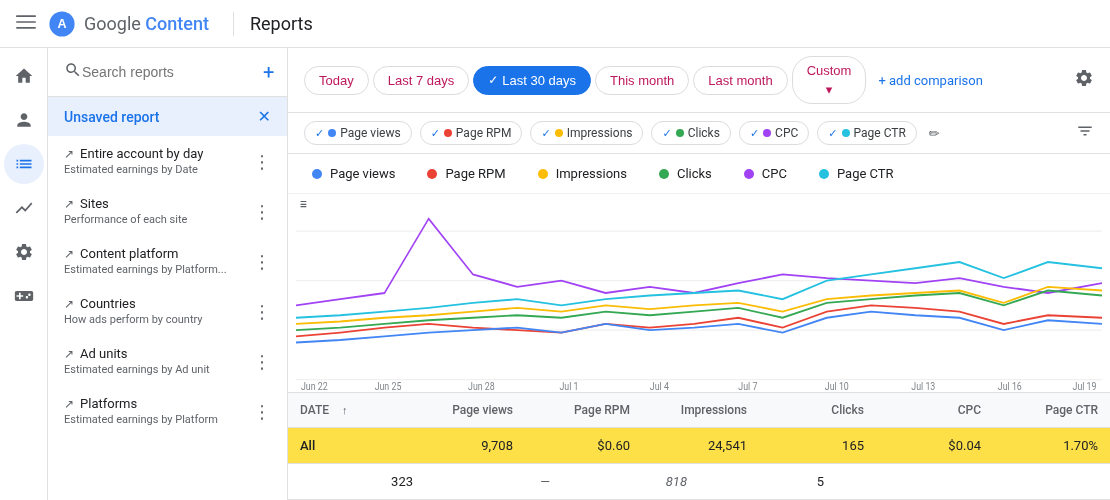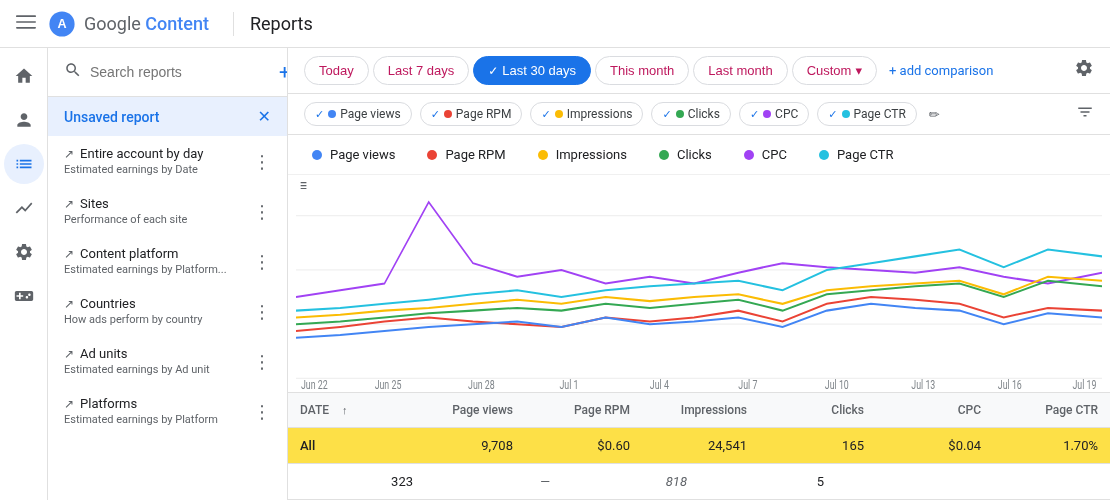--- a/index.html
+++ b/index.html
@@ -24,21 +24,21 @@
     
     .layout { display: flex; height: calc(500px - 48px); }
 
     
     .left-nav { width: 48px; background: #fff; border-right: 1px solid #e0e0e0; display: flex; flex-direction: column; align-items: center; padding-top: 8px; gap: 4px; }
     .nav-icon { width: 40px; height: 40px; display: flex; align-items: center; justify-content: center; border-radius: 50%; cursor: pointer; color: #5f6368; font-size: 20px; }
     .nav-icon.active { background: #e8f0fe; color: #1a73e8; }
 
     
     .sidebar { width: 240px; background: #fff; border-right: 1px solid #e0e0e0; overflow-y: auto; }
-    .sidebar-search { display: flex; align-items: center; padding: 12px 16px; gap: 8px; border-bottom: 1px solid #e0e0e0; }
+    .sidebar-search { display: flex; align-items: center; padding: 12px 16px; border-bottom: 1px solid #e0e0e0; }
     .sidebar-search input { border: none; outline: none; font-size: 14px; color: #202124; flex: 1; background: transparent; }
     .sidebar-search-icon { color: #5f6368; font-size: 18px; }
     .sidebar-add-icon { color: #1a73e8; font-size: 20px; cursor: pointer; margin-left: auto; }
     
     .sidebar-active-item { background: #e8f0fe; padding: 10px 16px; display: flex; align-items: center; justify-content: space-between; cursor: pointer; }
     .sidebar-active-label { color: #1a73e8; font-size: 14px; font-weight: 500; }
     .sidebar-close-icon { color: #1a73e8; cursor: pointer; font-size: 16px; }
 
     .sidebar-item { padding: 10px 16px; display: flex; align-items: flex-start; cursor: pointer; position: relative; }
     .sidebar-item-content { flex: 1; }
@@ -48,21 +48,21 @@
     .sidebar-dots { color: #5f6368; font-size: 18px; cursor: pointer; margin-left: auto; align-self: center; }
 
     
     .main { flex: 1; display: flex; flex-direction: column; overflow: hidden; }
 
     
     .date-filter-bar { display: flex; align-items: center; padding: 8px 16px; border-bottom: 1px solid #e0e0e0; gap: 4px; }
     .date-btn { padding: 6px 14px; border-radius: 20px; border: 1px solid #dadce0; background: #fff; font-size: 13px; color: #be185d; cursor: pointer; white-space: nowrap; }
     .date-btn.active { background: #1a73e8; color: #fff; border-color: #1a73e8; display: flex; align-items: center; gap: 4px; }
     .date-btn.active::before { content: '✓'; font-size: 12px; }
-    .custom-btn { display: flex; align-items: center; gap: 4px; }
+    .custom-btn { display: flex; align-items: center; gap: 4px; flex-direction: column; }
     .add-comparison { display: flex; align-items: center; gap: 4px; color: #1a73e8; cursor: pointer; font-size: 13px; margin-left: 8px; }
     .settings-icon-btn { margin-left: auto; color: #5f6368; cursor: pointer; font-size: 20px; }
     
     
     .metric-chips { display: flex; align-items: center; padding: 8px 16px; border-bottom: 1px solid #e0e0e0; gap: 8px; }
     .metric-chip { display: flex; align-items: center; gap: 4px; padding: 4px 10px; border-radius: 16px; border: 1px solid #dadce0; font-size: 12px; color: #3c4043; cursor: pointer; background: #fff; }
     .chip-check { font-size: 11px; color: #1a73e8; }
     .chip-dot { width: 8px; height: 8px; border-radius: 50%; display: inline-block; }
     .edit-icon-btn { color: #5f6368; cursor: pointer; margin-left: 4px; }
     .filter-icon-btn { color: #5f6368; cursor: pointer; margin-left: auto; font-size: 16px; }

